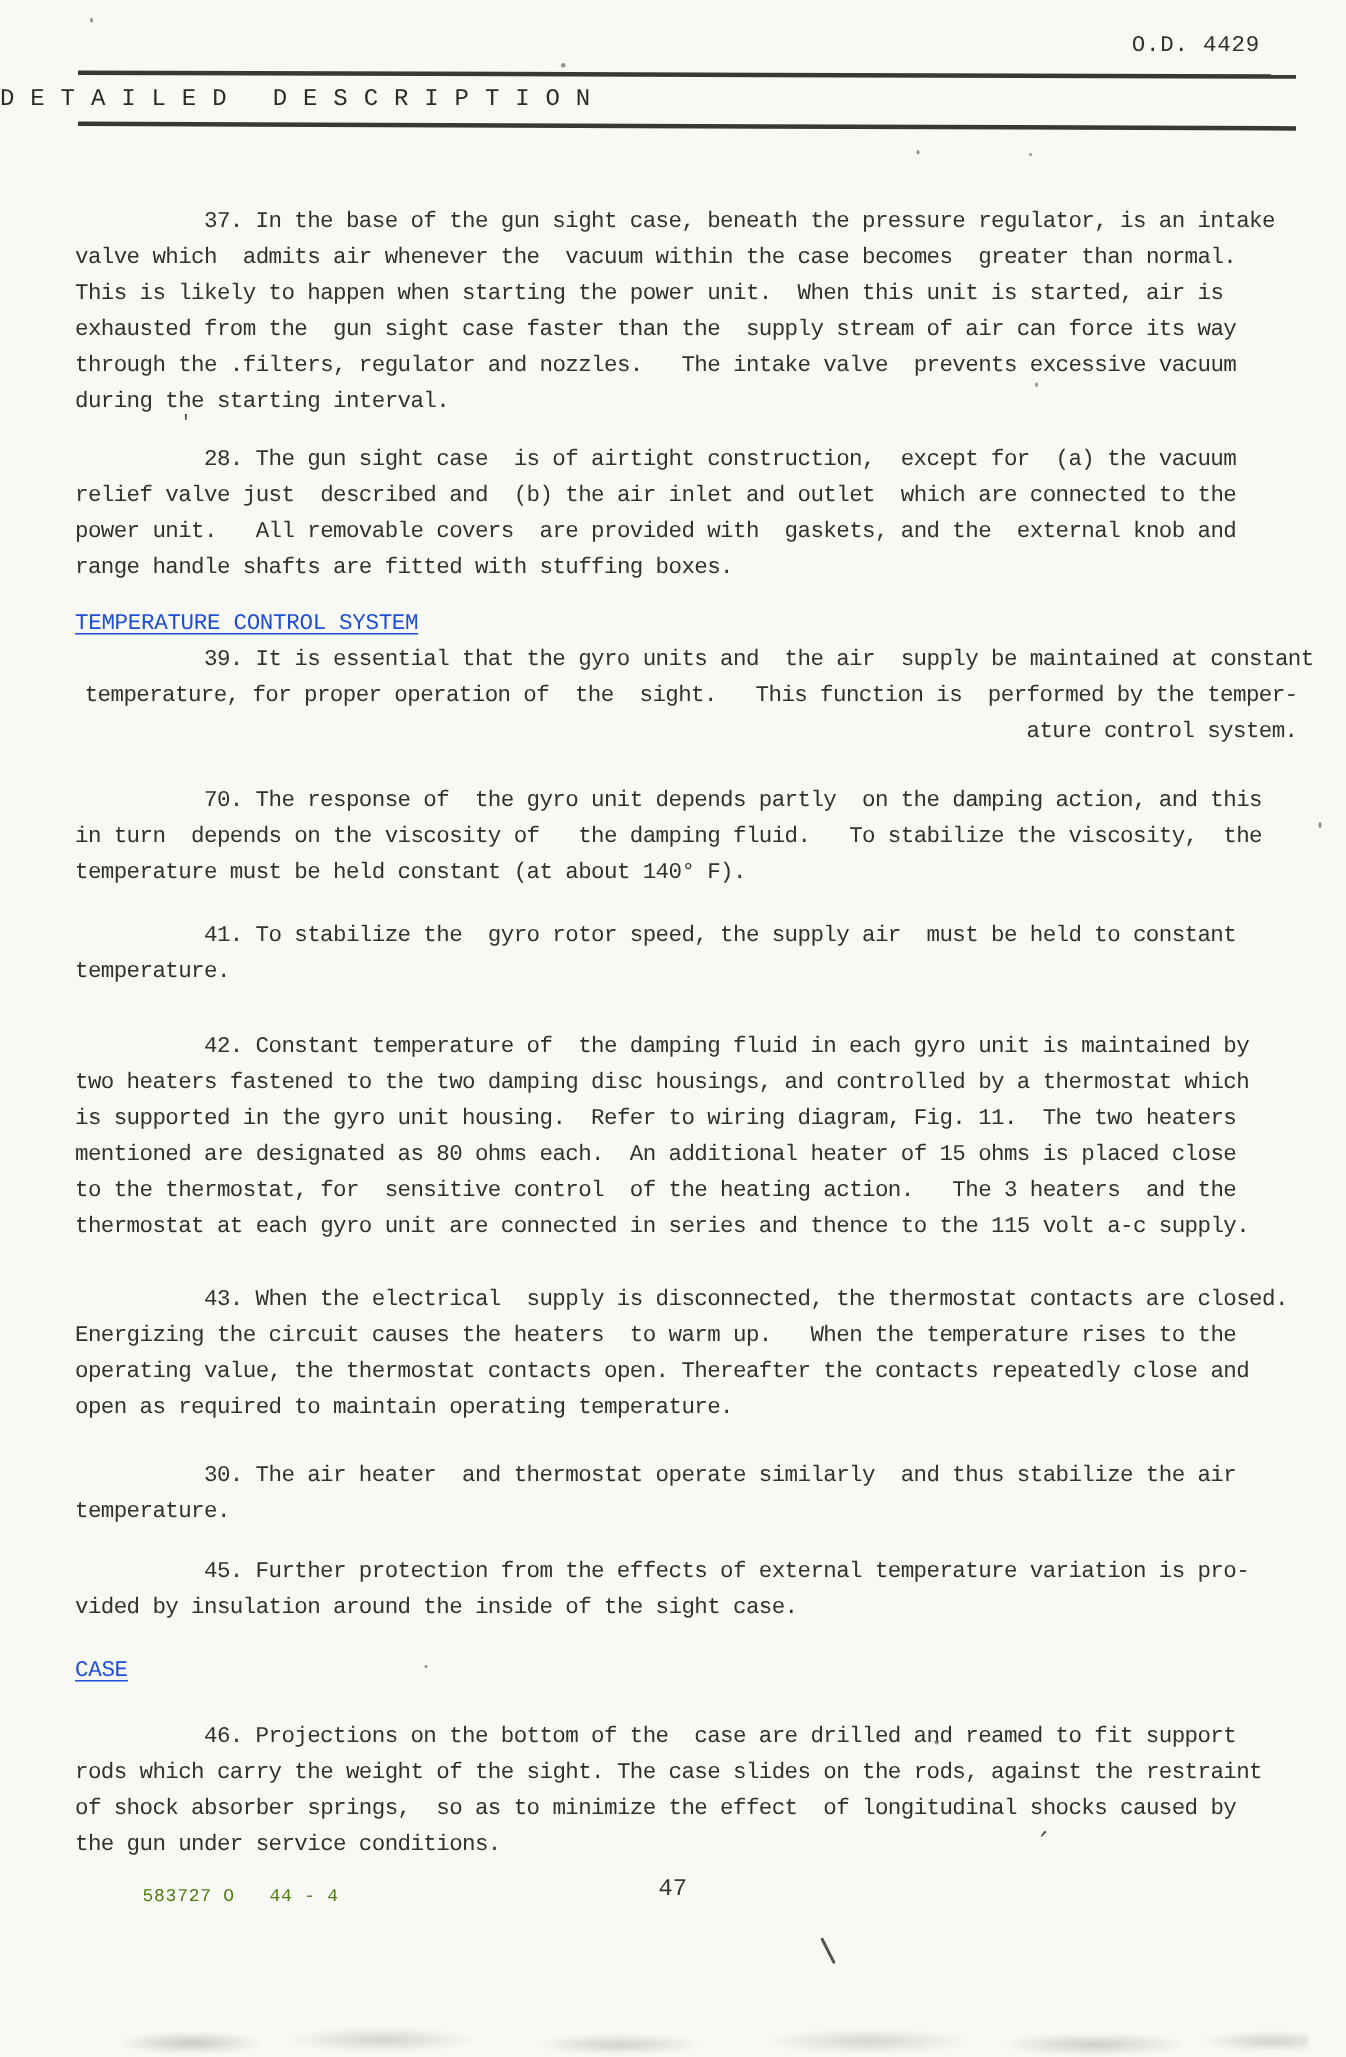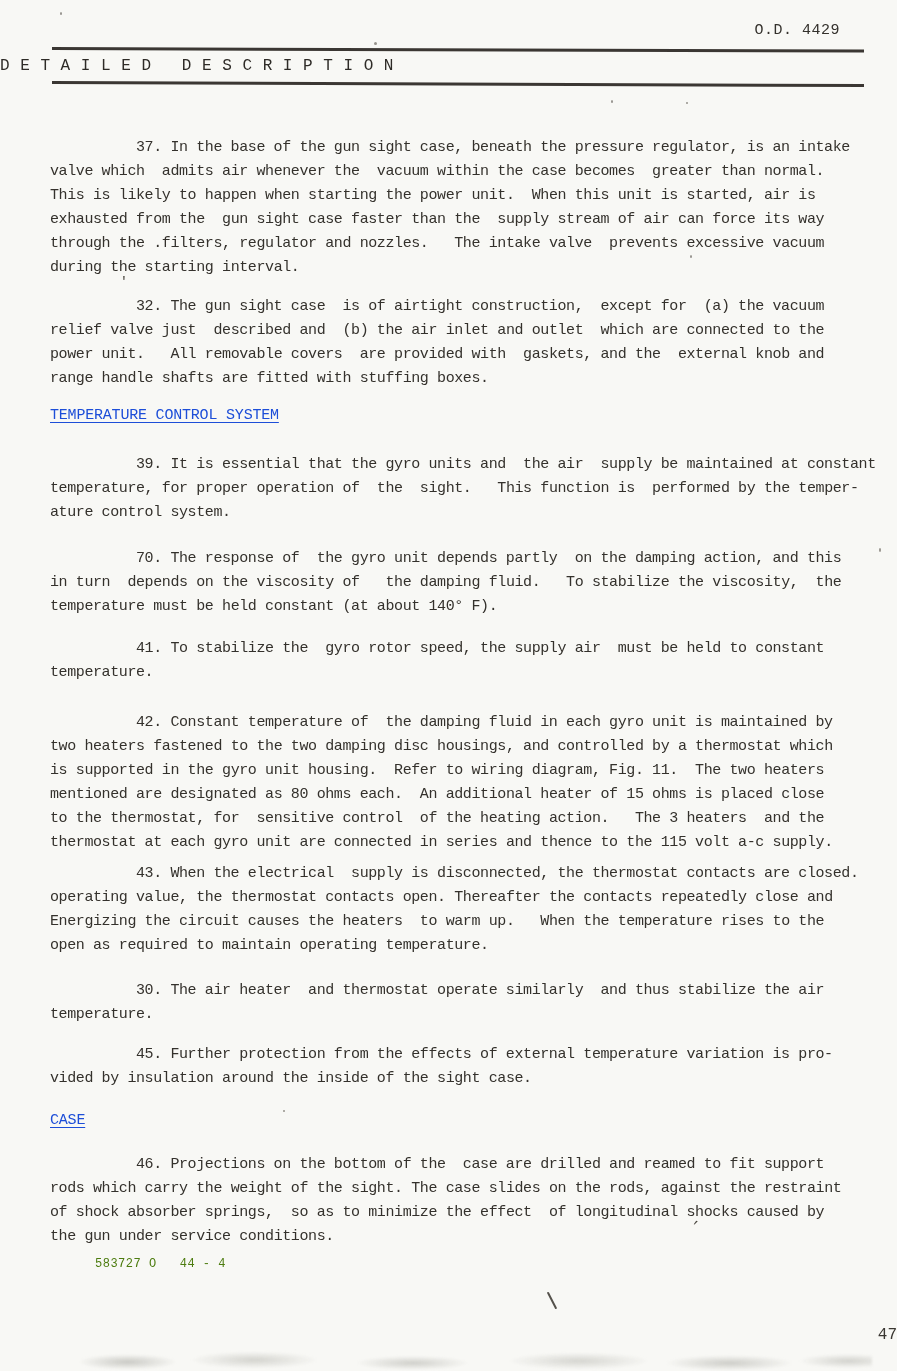--- a/index.html
+++ b/index.html
@@ -37,21 +37,21 @@
   .heading{
     display:table;font-size:15px;line-height:24px;letter-spacing:-0.2px;
     text-decoration:underline;text-underline-offset:3px;color:#1d4ed8;
   }
   
   .print-code{
     position:absolute;left:95px;top:1257px;font-size:12px;
     letter-spacing:0.5px;color:#4d7c0f;white-space:pre;
   }
   .page-number{
-    position:absolute;left:0;right:0;top:1326px;text-align:right;
+    position:absolute;left:0;right:0;top:1250px;text-align:center;
     font-size:16px;color:#3a3732;
   }
   
   .stray-slash{
     position:absolute;left:551px;top:1291px;width:2px;height:19px;
     background:#55524c;transform:rotate(-27deg);border-radius:1px;
   }
   .speck{position:absolute;background:#6b675f;border-radius:50%;opacity:.7;}
   .sp1{left:374px;top:42px;width:3px;height:3px;}
   .sp2{left:611px;top:100px;width:2px;height:3px;}
@@ -92,27 +92,27 @@
   <div class="content" id="doc-content">
       <div class="para" style="margin-top: 0px;">
         <div class="line first">37. In the base of the gun sight case, beneath the pressure regulator, is an intake</div>
         <div class="line">valve which  admits air whenever the  vacuum within the case becomes  greater than normal.</div>
         <div class="line">This is likely to happen when starting the power unit.  When this unit is started, air is</div>
         <div class="line">exhausted from the  gun sight case faster than the  supply stream of air can force its way</div>
         <div class="line">through the .filters, regulator and nozzles.   The intake valve  prevents excessive vacuum</div>
         <div class="line">during the starting interval.</div>
       </div>
       <div class="para" style="margin-top: 15px;">
-        <div class="line first">32. The gun sight case  is of airtight construction,  except for  (a) the vacuum</div>
+        <div class="line first">28. The gun sight case  is of airtight construction,  except for  (a) the vacuum</div>
         <div class="line">relief valve just  described and  (b) the air inlet and outlet  which are connected to the</div>
         <div class="line">power unit.   All removable covers  are provided with  gaskets, and the  external knob and</div>
         <div class="line">range handle shafts are fitted with stuffing boxes.</div>
       </div>
       <div class="heading" style="margin-top: 13px;">TEMPERATURE CONTROL SYSTEM</div>
-      <div class="para" style="margin-top: 25px;">
+      <div class="para" style=" text-align: right;">
         <div class="line first">39. It is essential that the gyro units and  the air  supply be maintained at constant</div>
         <div class="line">temperature, for proper operation of  the  sight.   This function is  performed by the temper-</div>
         <div class="line">ature control system.</div>
       </div>
       <div class="para" style="margin-top: 22px;">
         <div class="line first">70. The response of  the gyro unit depends partly  on the damping action, and this</div>
         <div class="line">in turn  depends on the viscosity of   the damping fluid.   To stabilize the viscosity,  the</div>
         <div class="line">temperature must be held constant (at about 140° F).</div>
       </div>
       <div class="para" style="margin-top: 18px;">
@@ -120,24 +120,24 @@
         <div class="line">temperature.</div>
       </div>
       <div class="para" style="margin-top: 26px;">
         <div class="line first">42. Constant temperature of  the damping fluid in each gyro unit is maintained by</div>
         <div class="line">two heaters fastened to the two damping disc housings, and controlled by a thermostat which</div>
         <div class="line">is supported in the gyro unit housing.  Refer to wiring diagram, Fig. 11.  The two heaters</div>
         <div class="line">mentioned are designated as 80 ohms each.  An additional heater of 15 ohms is placed close</div>
         <div class="line">to the thermostat, for  sensitive control  of the heating action.   The 3 heaters  and the</div>
         <div class="line">thermostat at each gyro unit are connected in series and thence to the 115 volt a-c supply.</div>
       </div>
-      <div class="para" style="margin-top: 7px;">
+      <div class="para" style="margin-top: 25px;">
         <div class="line first">43. When the electrical  supply is disconnected, the thermostat contacts are closed.</div>
+        <div class="line">Energizing the circuit causes the heaters  to warm up.   When the temperature rises to the</div>
         <div class="line">operating value, the thermostat contacts open. Thereafter the contacts repeatedly close and</div>
-        <div class="line">Energizing the circuit causes the heaters  to warm up.   When the temperature rises to the</div>
         <div class="line">open as required to maintain operating temperature.</div>
       </div>
       <div class="para" style="margin-top: 21px;">
         <div class="line first">30. The air heater  and thermostat operate similarly  and thus stabilize the air</div>
         <div class="line">temperature.</div>
       </div>
       <div class="para" style="margin-top: 16px;">
         <div class="line first">45. Further protection from the effects of external temperature variation is pro-</div>
         <div class="line">vided by insulation around the inside of the sight case.</div>
       </div>

